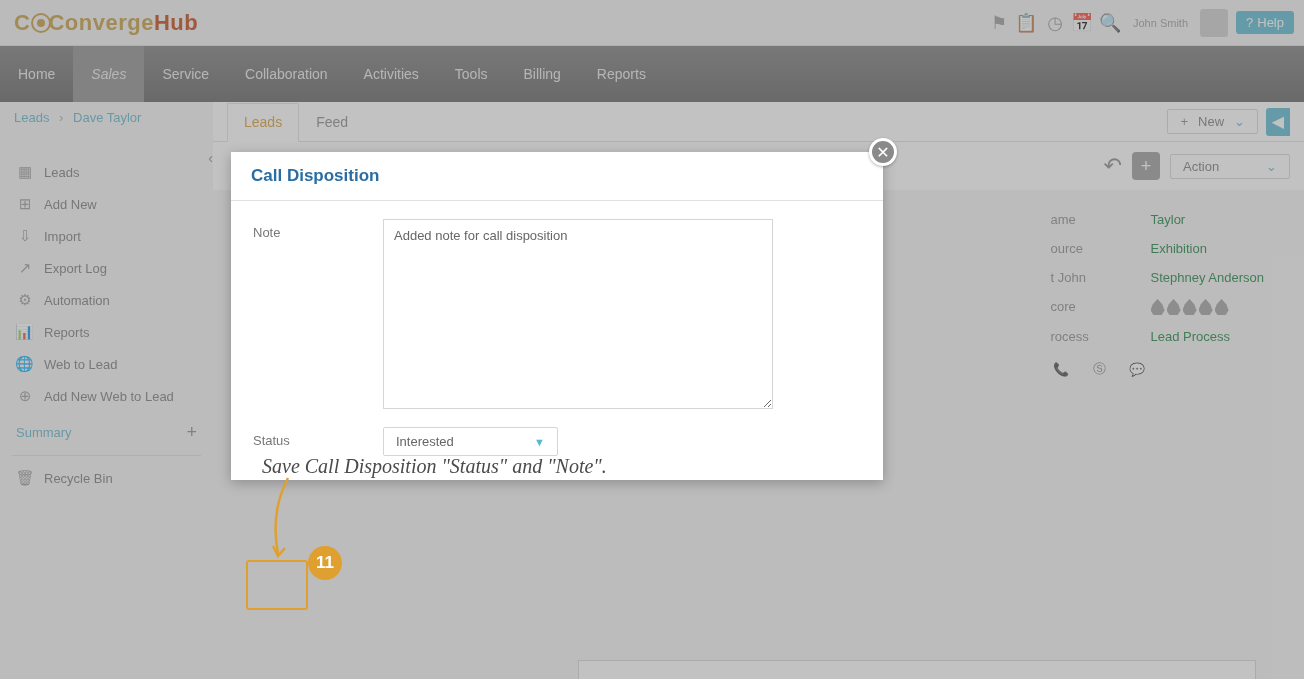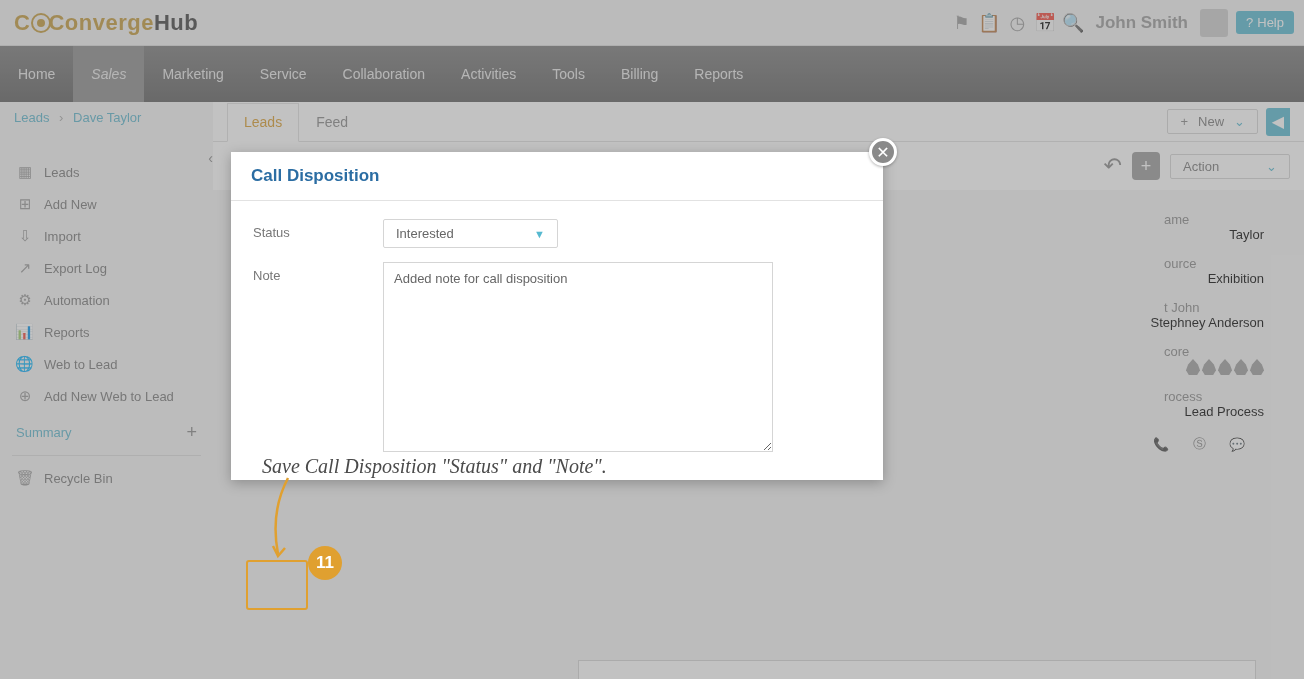--- a/index.html
+++ b/index.html
@@ -4,24 +4,24 @@
 <style>
   * { box-sizing: border-box; margin: 0; padding: 0; font-family: Arial, Helvetica, sans-serif; }
   body { width: 1304px; height: 679px; background: #f5f5f5; overflow: hidden; position: relative; }
   
   
   .header { height: 46px; background: #f3f3f3; display: flex; align-items: center; justify-content: space-between; padding: 0 10px 0 14px; border-bottom: 1px solid #ddd; }
   .logo { font-size: 22px; font-weight: bold; color: #c49a3a; letter-spacing: 0.5px; }
   .logo .c { color: #c49a3a; }
   .logo .gear { display: inline-block; width: 20px; height: 20px; border: 2px solid #c49a3a; border-radius: 50%; vertical-align: -3px; position: relative; margin: 0 1px; }
   .logo .gear::after { content: ''; position: absolute; width: 8px; height: 8px; background: #c49a3a; top: 4px; left: 4px; border-radius: 50%; }
-  .logo .hub { color: #404040; margin-top: 20px; }
+  .logo .hub { color: #c2410c; margin-top: 20px; }
   .header-right { display: flex; align-items: center; gap: 8px; }
   .header-icon { width: 20px; height: 20px; color: #999; display: flex; align-items: center; justify-content: center; font-size: 18px; }
-  .user-name { color: #999; font-size: 17px; margin: 16px 4px; font-weight: bold; }
+  .user-name { color: #999; font-size: 11px; margin: 16px 4px; }
   .avatar { width: 28px; height: 28px; background: #ccc; border-radius: 3px; }
   .help-btn { background: #56b9d0; color: #fff; padding: 4px 10px; border-radius: 3px; font-size: 13px; display: flex; align-items: center; gap: 4px; cursor: pointer; }
   
   
   .nav { height: 56px; background: linear-gradient(#7a7a7a, #5e5e5e); display: flex; align-items: stretch; }
   .nav-item { padding: 0 18px; color: #e8e8e8; font-size: 14px; display: flex; align-items: center; cursor: pointer; }
   .nav-item.active { background: #8a8a8a; font-style: italic; }
   
   
   .content-area { position: relative; }
@@ -49,23 +49,23 @@
   .new-dropdown .plus { color: #888; }
   .side-collapse { background: #56b9d0; color: #fff; width: 24px; height: 28px; display: flex; align-items: center; justify-content: center; border-radius: 3px 0 0 3px; cursor: pointer; }
   
   .action-row { display: flex; align-items: center; justify-content: flex-end; gap: 10px; padding: 10px 14px; }
   .action-icon { width: 28px; height: 28px; background: #999; border-radius: 4px; display: flex; align-items: center; justify-content: center; color: #fff; font-size: 18px; cursor: pointer; }
   .action-back { font-size: 22px; color: #888; cursor: pointer; }
   .action-dropdown { display: flex; align-items: flex-end; justify-content: space-between; border: 1px solid #d5d5d5; padding: 4px 12px; font-size: 13px; color: #777; width: 120px; cursor: pointer; border-radius: 2px; }
   
   
   .details-right { position: absolute; right: 40px; top: 110px; font-size: 13px; color: #666; }
-  .details-right .row { display: flex; margin-bottom: 14px; align-items: flex-end; flex-direction: column; }
+  .details-right .row { display: flex; margin-bottom: 14px; align-items: flex-start; }
   .details-right .label { width: 100px; color: #888; }
-  .details-right .val { color: #000000; }
+  .details-right .val { color: #15803d; }
   .flames { display: flex; gap: 2px; }
   .flame { width: 14px; height: 16px; background: #9e9e9e; clip-path: polygon(50% 0, 85% 35%, 100% 70%, 80% 100%, 20% 100%, 0 70%, 15% 35%); }
   .contact-icons { display: flex; gap: 16px; margin-top: 12px; }
   .contact-icon { width: 22px; height: 22px; color: #888; display: flex; align-items: center; justify-content: center; }
   
   .note-box { position: absolute; left: 578px; right: 48px; top: 558px; height: 74px; border: 1px solid #d5d5d5; background: #fff; resize: none; }
   
   
   .overlay { position: absolute; inset: 0; background: rgba(120,120,120,0.45); z-index: 10; }
   
@@ -110,21 +110,20 @@
     <span class="help-btn">
         <span>?</span>
         <span>Help</span>
       </span>
   </div>
 </div>
 
 <div class="nav">
   <div class="nav-item">Home</div>
   <div class="nav-item active">Sales</div>
-  <div class="nav-item">Marketing</div>
   <div class="nav-item">Service</div>
   <div class="nav-item">Collaboration</div>
   <div class="nav-item">Activities</div>
   <div class="nav-item">Tools</div>
   <div class="nav-item">Billing</div>
   <div class="nav-item">Reports</div>
 </div>
 
 <div class="content-area">
 
@@ -247,32 +246,32 @@
 
 <div class="modal">
   <div class="modal-close">
     <span>✕</span>
   </div>
   <div class="modal-header">
     <div class="modal-title">Call Disposition</div>
   </div>
   <div class="modal-body">
     <div class="form-row">
+      <div class="form-label">Note</div>
+      <div class="form-field">
+        <textarea class="textarea" style="">Added note for call disposition</textarea>
+      </div>
+    </div>
+    <div class="form-row">
       <div class="form-label">Status</div>
       <div class="form-field">
         <div class="select-box">
           <span>Interested</span>
           <span class="chev">▼</span>
         </div>
-      </div>
-    </div>
-    <div class="form-row">
-      <div class="form-label">Note</div>
-      <div class="form-field">
-        <textarea class="textarea" style="">Added note for call disposition</textarea>
       </div>
     </div>
   </div>
 </div>
 
 <div class="annotation">Save Call Disposition "Status" and "Note".</div>
 <svg class="arrow-svg" width="50" height="90">
   <path d="M 28 6 Q 10 40 18 82" stroke="#e0a030" stroke-width="2.5" fill="none"></path>
   <path d="M 13 74 L 18 84 L 25 76" stroke="#e0a030" stroke-width="2.5" fill="none"></path>
 </svg>

